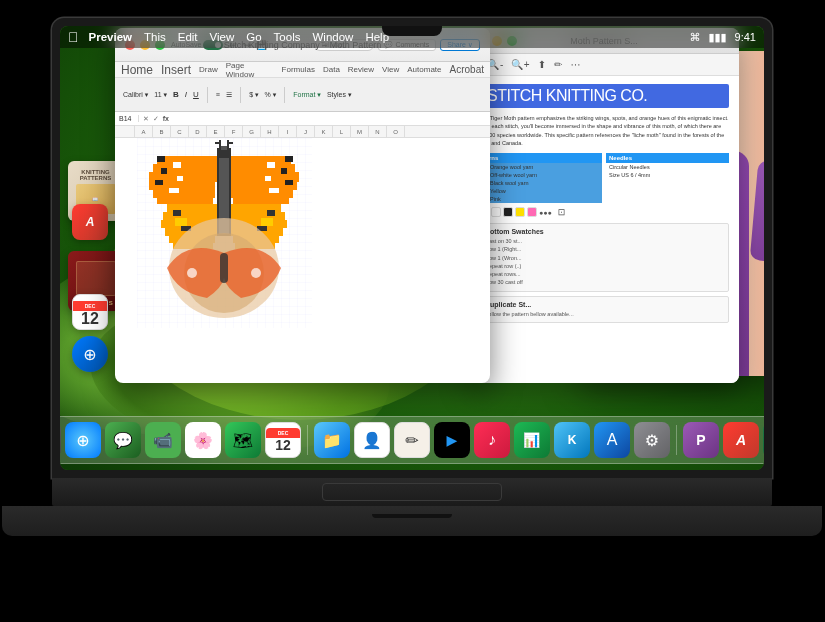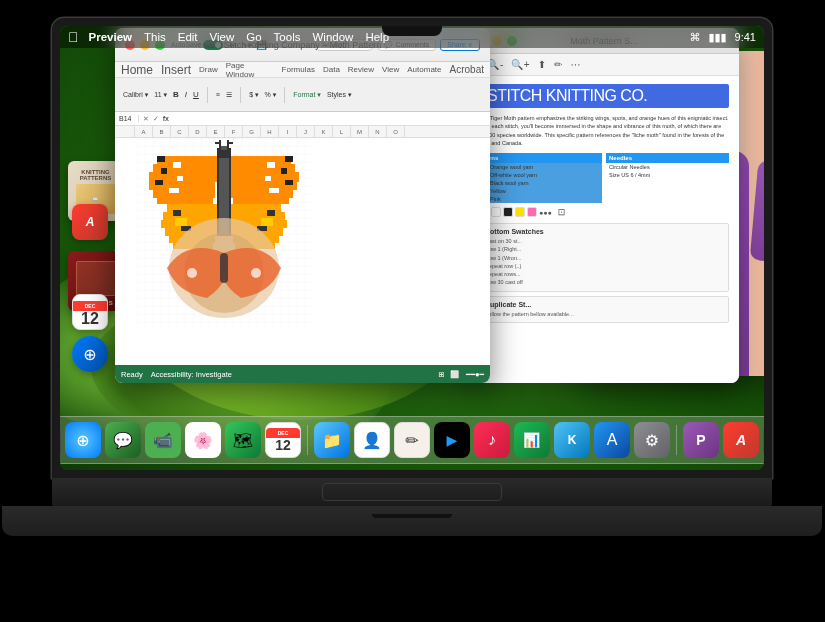--- a/index.html
+++ b/index.html
@@ -711,29 +711,20 @@
               <path d="M87,115 Q124,100 144,130 Q134,155 104,160 Q89,150 87,140 Z" fill="#e8632a" opacity="0.8"></path>
 
               <circle cx="55" cy="135" r="5" fill="white" opacity="0.7"></circle>
               <circle cx="119" cy="135" r="5" fill="white" opacity="0.7"></circle>
 
               <rect x="83" y="115" width="8" height="30" fill="#333" rx="4" opacity="0.8"></rect>
             </svg>
           </div>
 
 
-          <div class="excel-status-bar">
-            <span>Ready</span>
-            <span>Accessibility: Investigate</span>
-            <div style="margin-left:auto;display:flex;gap:6px;align-items:center;">
-              <span>⊞</span>
-              <span>⬜</span>
-              <span>━━●━</span>
-            </div>
-          </div>
         </div>
 
         <div class="main-preview-window">
 
           <div style="height:26px;background:linear-gradient(to bottom,#f0f0f0,#e0e0e0);display:flex;align-items:center;padding:0 8px;gap:5px;border-bottom:1px solid #ccc;position:relative;">
             <div class="window-traffic-lights">
               <div class="traffic-red"></div>
               <div class="traffic-yellow"></div>
               <div class="traffic-green"></div>
             </div>

